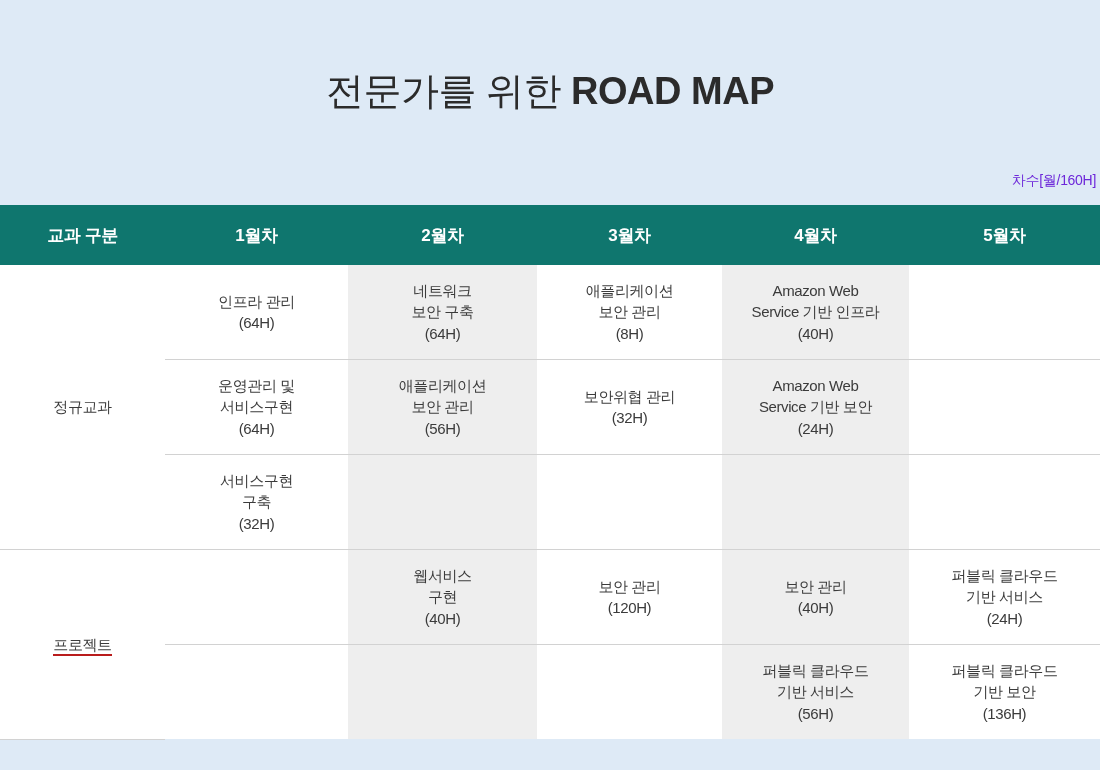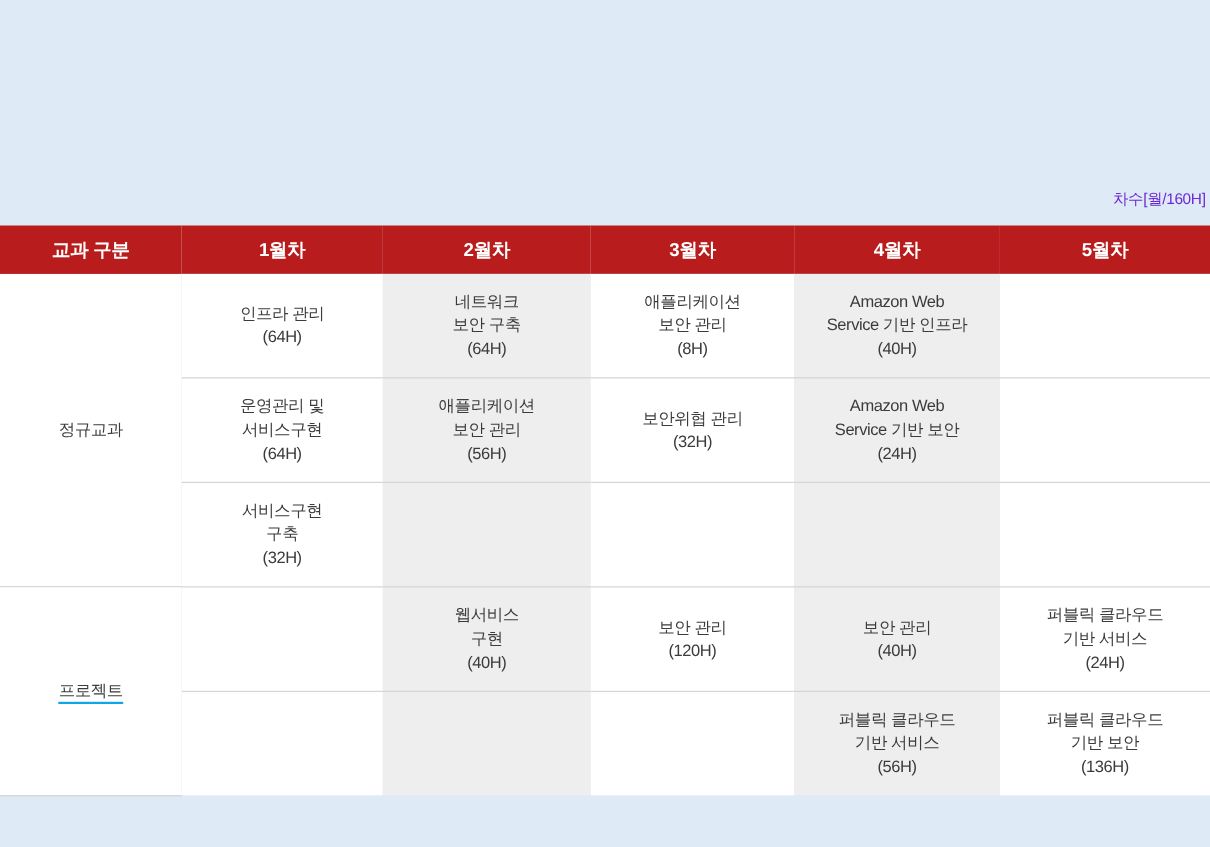--- a/index.html
+++ b/index.html
@@ -54,25 +54,25 @@
     table-layout: fixed;
   }
   .roadmap col.c-label { width: 165px; }
   .roadmap col.c-m1    { width: 183px; }
   .roadmap col.c-m2    { width: 189px; }
   .roadmap col.c-m3    { width: 185px; }
   .roadmap col.c-m4    { width: 187px; }
   .roadmap col.c-m5    { width: 191px; }
 
   .roadmap thead th {
-    background: #b91c1c;
+    background: #0f766e;
     color: #ffffff;
     font-size: 17px;
     font-weight: 700;
-    height: 44px;
+    height: 60px;
     letter-spacing: -0.4px;
     padding: 0;
     text-align: center;
     vertical-align: middle;
     border: none;
   }
 
   .roadmap tbody td {
     height: 86px;
     padding: 4px 6px;
@@ -97,33 +97,36 @@
   td.group-label {
     background: #7b96ce;
     color: #ffffff;
     font-size: 17px;
     font-weight: 400;
     letter-spacing: -0.4px;
     border-bottom: none;
     position: relative;
   }
   td.group-label.with-underline .group-label-text {
-    border-bottom: 2px solid #0ea5e9;
+    border-bottom: 2px solid #b91c1c;
     padding-bottom: 1px;
   }
   
   tr.section-start td.group-label { box-shadow: 0 -3px 0 0 #deeaf6; }
 
   .cell-line { display: block; }
   .cell-hours { display: block; }
 </style>
 </head>
 <body>
 
 <div class="title-block">
+  <div class="title-line">
+    <span class="t-light">전문가를 위한 </span><span class="t-bold">ROAD MAP</span>
+  </div>
 </div>
 
 <div class="caption">차수[월/160H]</div>
 
 <table class="roadmap">
   <colgroup>
     <col class="c-label">
     <col class="c-m1">
     <col class="c-m2">
     <col class="c-m3">

